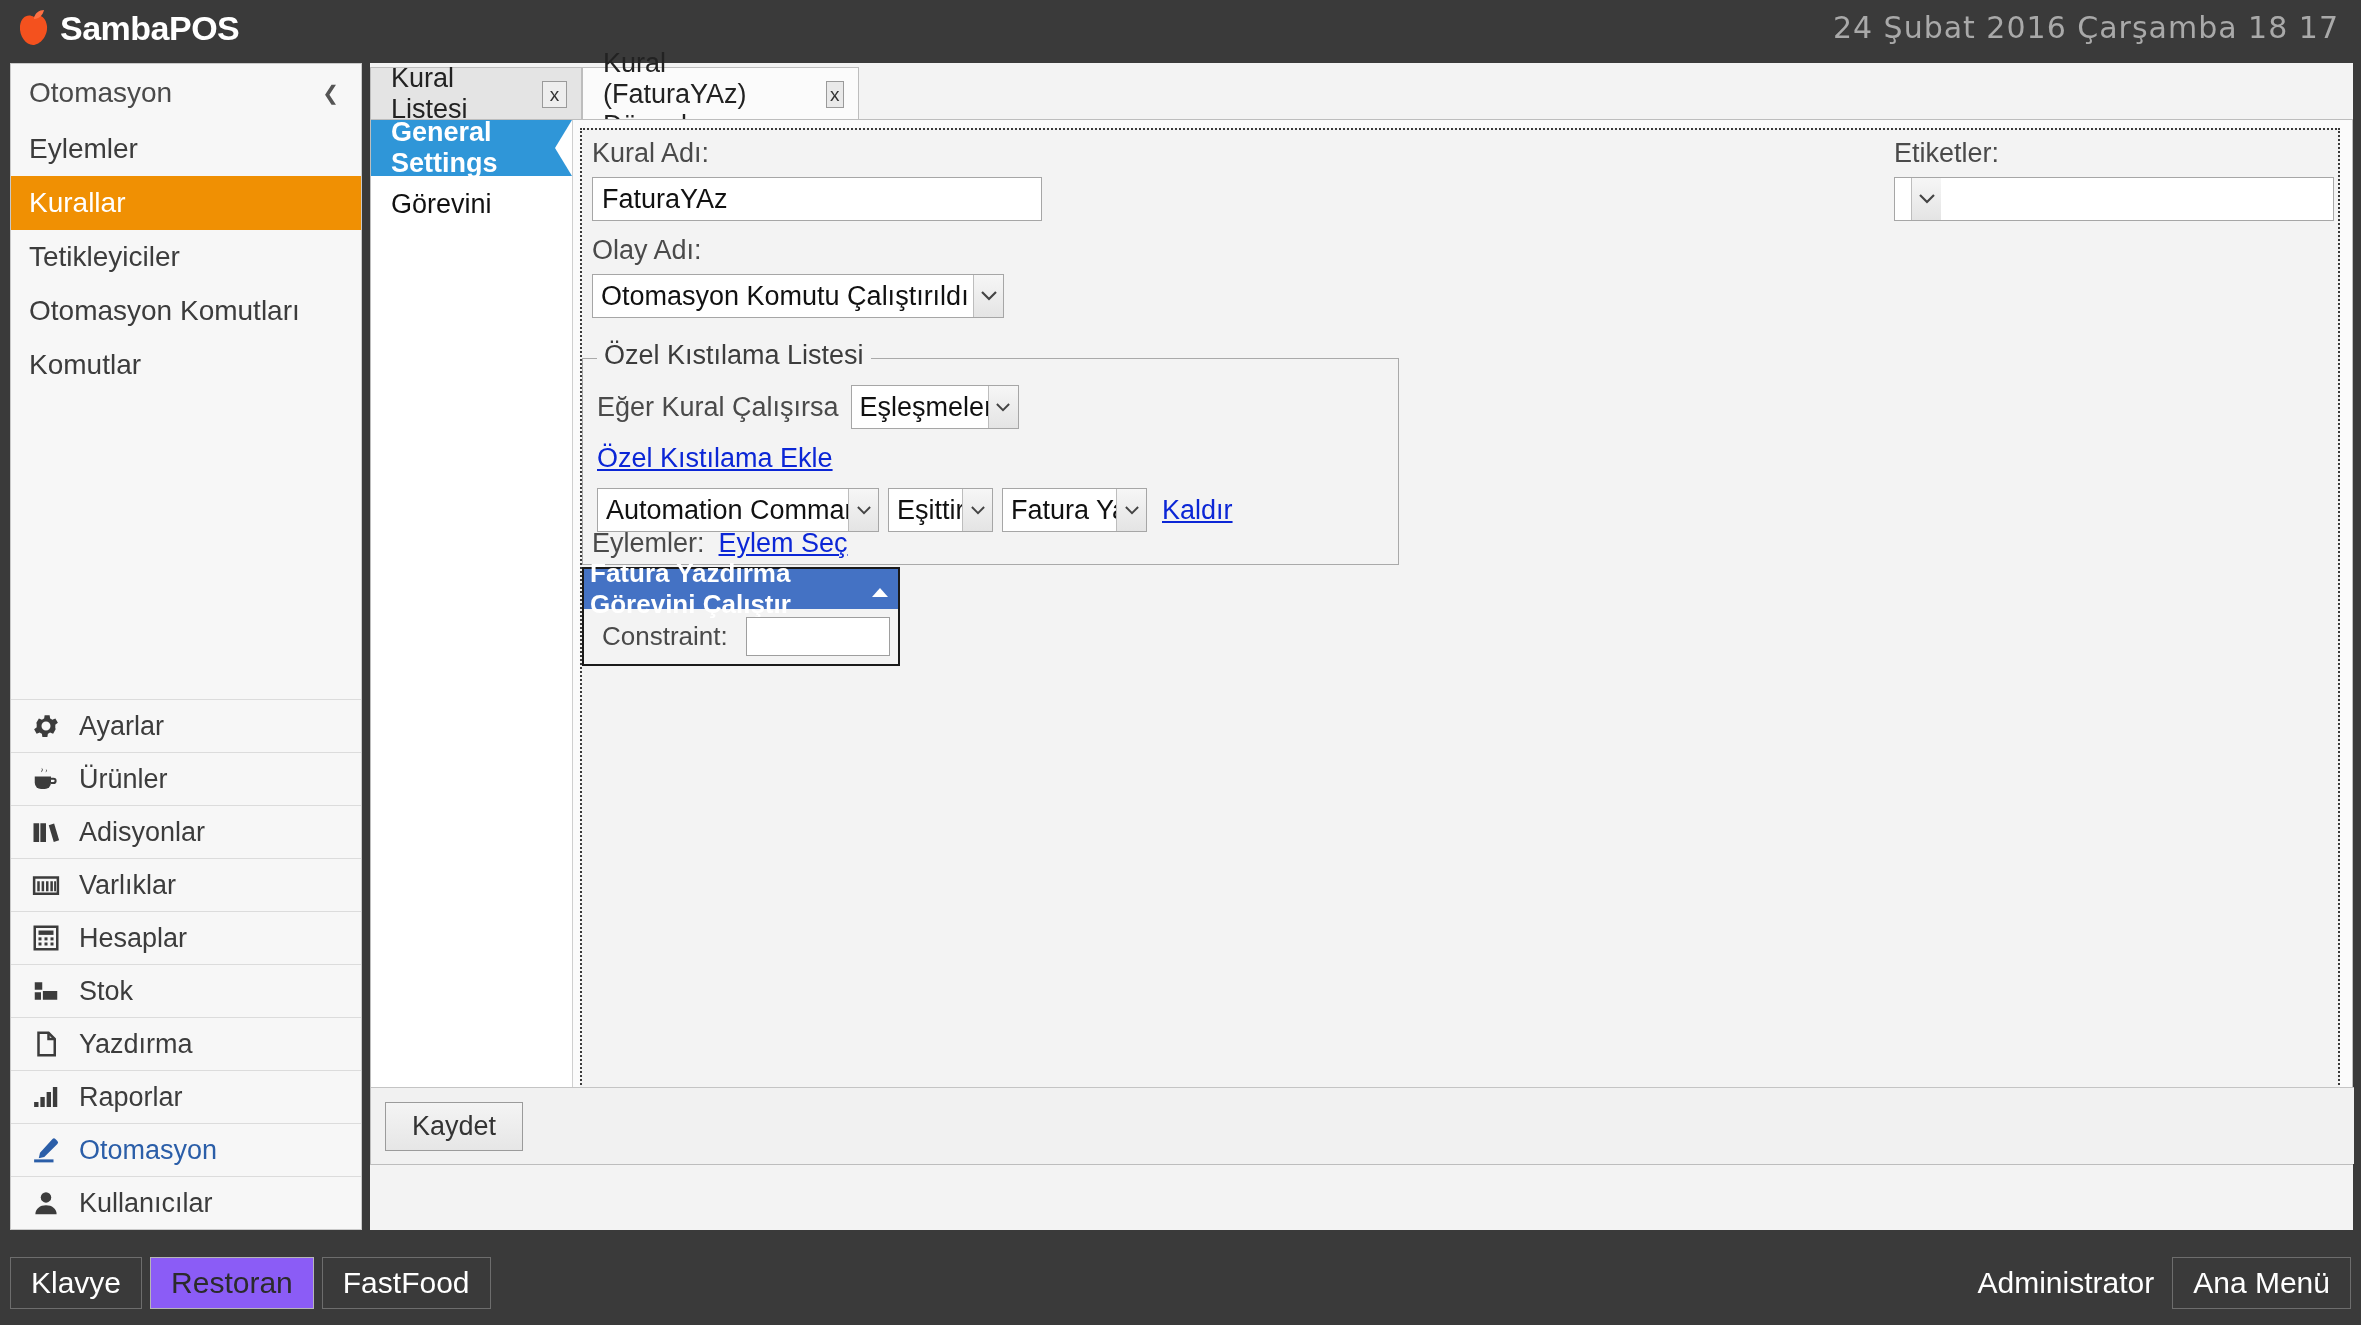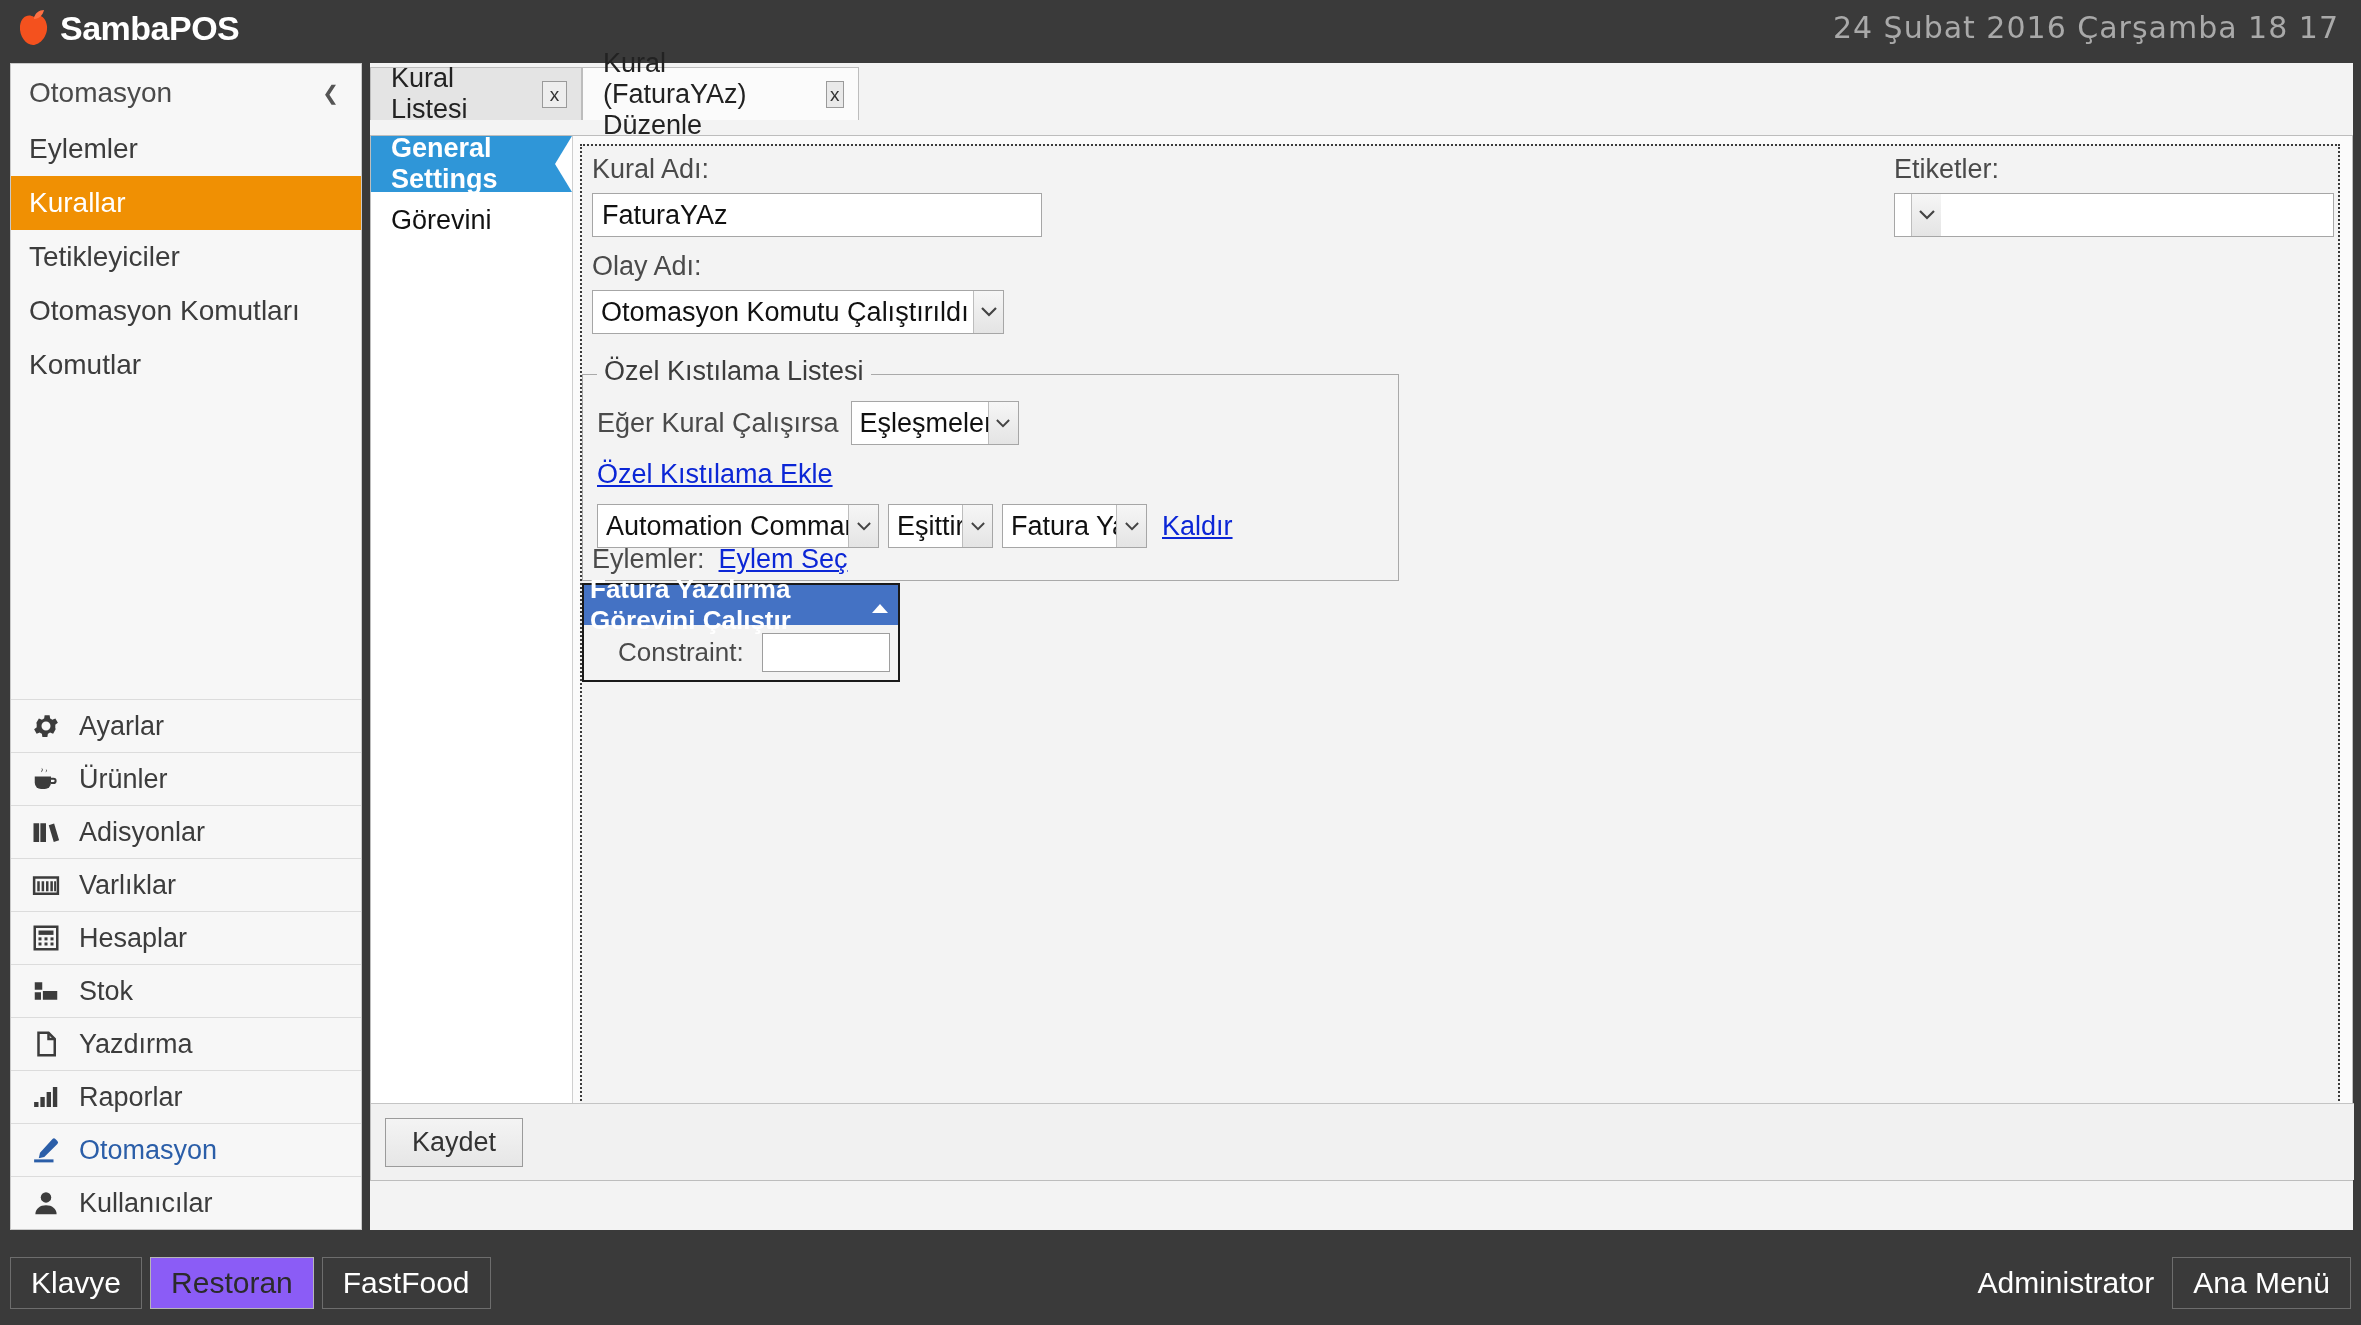--- a/index.html
+++ b/index.html
@@ -102,21 +102,21 @@
     width: 27px; height: 27px;
     border: 1px solid #9a9a9a; background: #eeeeee;
     font-size: 19px; color: #333;
     display: flex; align-items: center; justify-content: center;
     line-height: 1;
   }
   .tab.active .tab-x { background: #e9e9e9; }
 
   
   #page {
-    position: absolute; left: 0; top: 72px;
+    position: absolute; left: 0; top: 56px;
     width: 1983px; height: 1046px;
     background: #fbfbfb;
     border: 1px solid #bdbdbd;
     border-top: 1px solid #bdbdbd;
   }
 
   
   #subnav {
     position: absolute; left: 0; top: 0; width: 202px; height: 100%;
     background: #ffffff; border-right: 1px solid #cfcfcf;
@@ -193,21 +193,21 @@
     background: #f3f3f3;
   }
   #action-header {
     background: #4472C4; color: #ffffff;
     font-size: 26px; font-weight: bold;
     height: 40px; display: flex; align-items: center; justify-content: flex-start;
     padding: 0 9px 0 6px;
   }
   #action-body {
     height: 55px; display: flex; align-items: center;
-    padding: 0 8px 0 18px; gap: 18px; margin-left: 16px;
+    padding: 0 8px 0 18px; gap: 18px;
   }
   #constraint-input {
     flex: 1 1 auto; height: 39px;
     background: #ffffff; border: 1px solid #9e9e9e;
   }
 
   
   #etiketler {
     position: absolute; right: 4px; top: 8px; width: 440px;
   }

